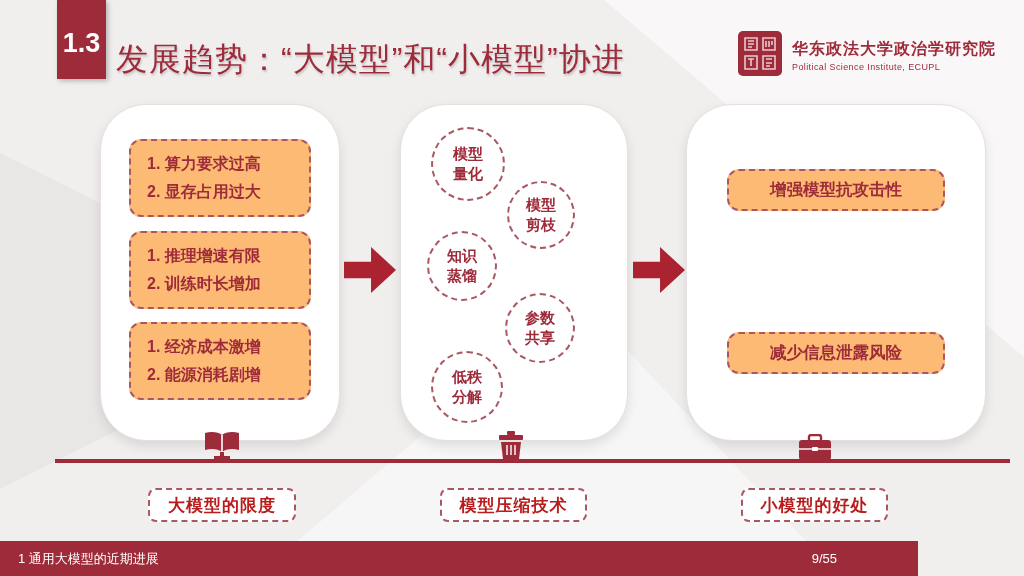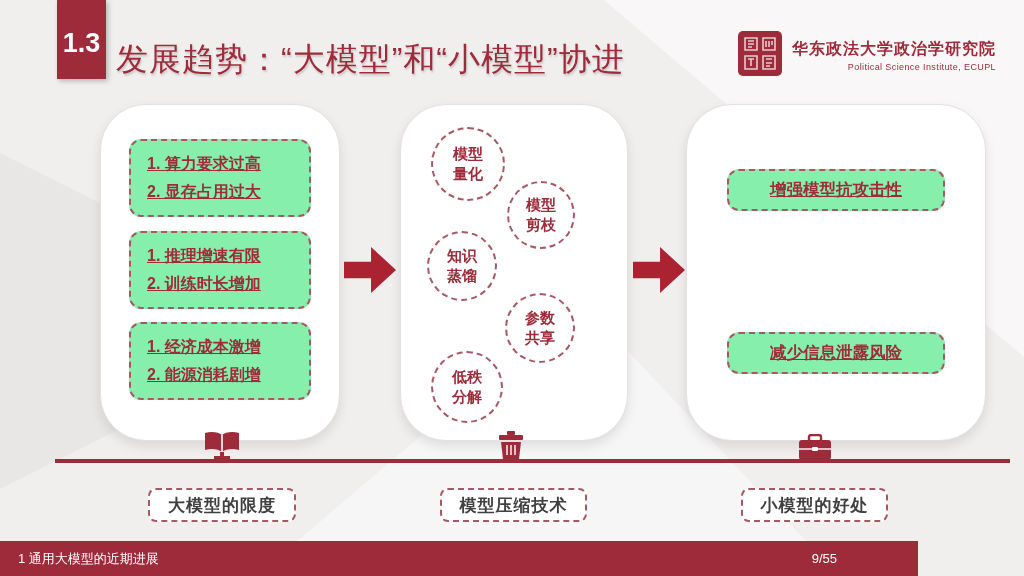--- a/index.html
+++ b/index.html
@@ -31,38 +31,38 @@
   .slide-title {
     position:absolute; left:116px; top:38px;
     font-size:32px; font-weight:normal; color:#9e2b3a; letter-spacing:1px;
     text-shadow:1px 2px 2px rgba(120,120,120,.35);
     white-space:nowrap;
   }
   .brand { position:absolute; top:30px; right:28px; display:flex; align-items:center; gap:9px; }
   .brand-text { display:flex; flex-direction:column; gap:2px; }
   .brand-cn { font-family:"Liberation Serif","DejaVu Serif",serif; font-size:16px; font-weight:bold;
     color:#9e2b3a; letter-spacing:1px; white-space:nowrap; }
-  .brand-en { font-size:9px; color:#9e2b3a; letter-spacing:.4px;text-align:right; }
+  .brand-en { font-size:9px; color:#9e2b3a; letter-spacing:.4px; }
 
   
   .panel {
     position:absolute; top:104px; height:337px; background:#fff;
     border-radius:46px; border:1px solid #e6e0e0;
     box-shadow:0 5px 12px rgba(0,0,0,.10);
   }
   .panel.left  { left:100px; width:240px; display:flex; flex-direction:column;
     justify-content:space-between; padding:34px 28px 40px 28px; }
   .panel.mid   { left:400px; width:228px; }
   .panel.right { left:686px; width:300px; display:flex; flex-direction:column;
     justify-content:space-between; padding:64px 40px 66px 40px; }
 
   .dash-box {
-    border:2px dashed #a85862; border-radius:12px; background:#86efac;
+    border:2px dashed #a85862; border-radius:12px; background:#fdba74;
     color:#9e2b3a; font-weight:bold; font-size:16px;
-    padding:9px 16px; line-height:1.75; white-space:nowrap;text-decoration:underline;
+    padding:9px 16px; line-height:1.75; white-space:nowrap;
   }
   .dash-box.single {
     display:flex; align-items:center; justify-content:center;
     height:42px; line-height:1.2; font-size:16.5px; padding:0 6px;
   }
 
   .dash-circle {
     position:absolute; border:2px dashed #a85862; border-radius:50%;
     display:flex; flex-direction:column; align-items:center; justify-content:center;
     color:#9e2b3a; font-weight:bold; font-size:15px; line-height:1.35; background:#fff;
@@ -84,21 +84,21 @@
   .timeline-line { position:absolute; left:55px; top:459px; width:955px; height:4px; background:#9e2b3a; }
   .tl-icon { position:absolute; }
   .tl-icon.i1 { left:202px; top:430px; }
   .tl-icon.i2 { left:495px; top:431px; }
   .tl-icon.i3 { left:797px; top:434px; }
 
   .caption {
     position:absolute; top:488px; height:34px;
     border:2px dashed #a85862; border-radius:8px; background:#fff;
     display:flex; align-items:center; justify-content:center;
-    color:#404040; font-weight:bold; font-size:17px; letter-spacing:1px;
+    color:#b91c1c; font-weight:bold; font-size:17px; letter-spacing:1px;
   }
   .caption.cap1 { left:148px; width:148px; }
   .caption.cap2 { left:440px; width:147px; }
   .caption.cap3 { left:741px; width:147px; }
 
   
   .footer-bar {
     position:absolute; left:0; bottom:0; width:918px; height:35px;
     background:#9e2b3a; color:#fff;
     display:flex; align-items:center; justify-content:space-between;

